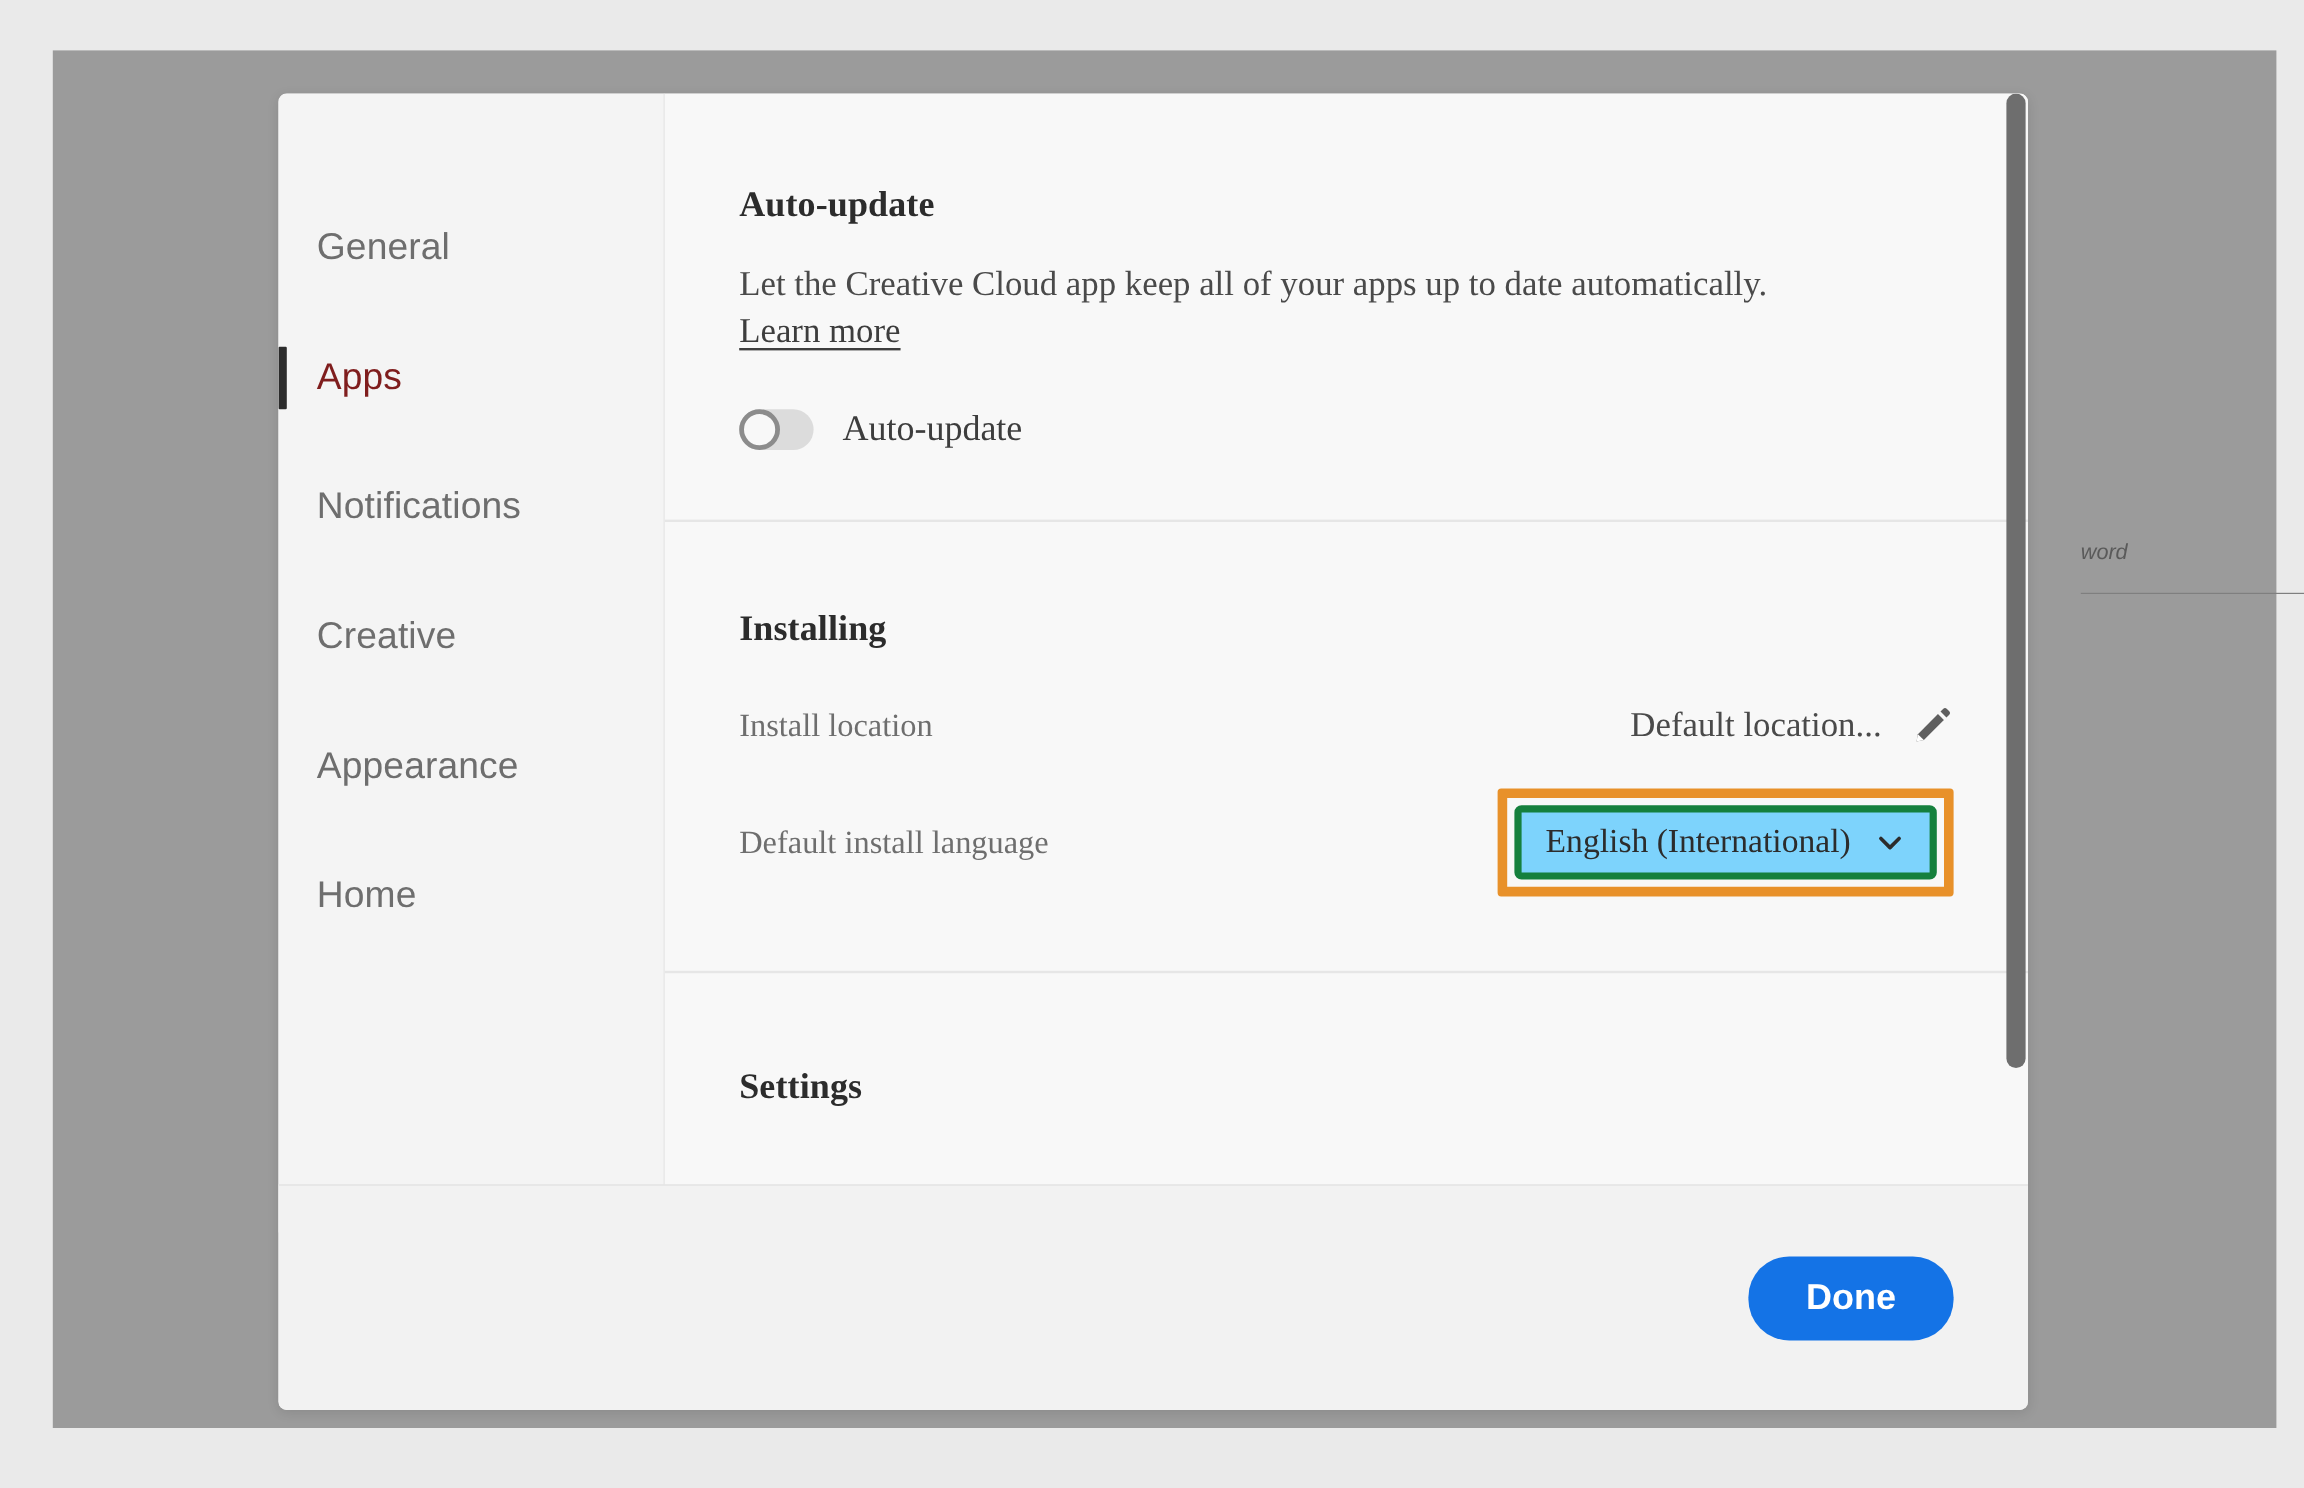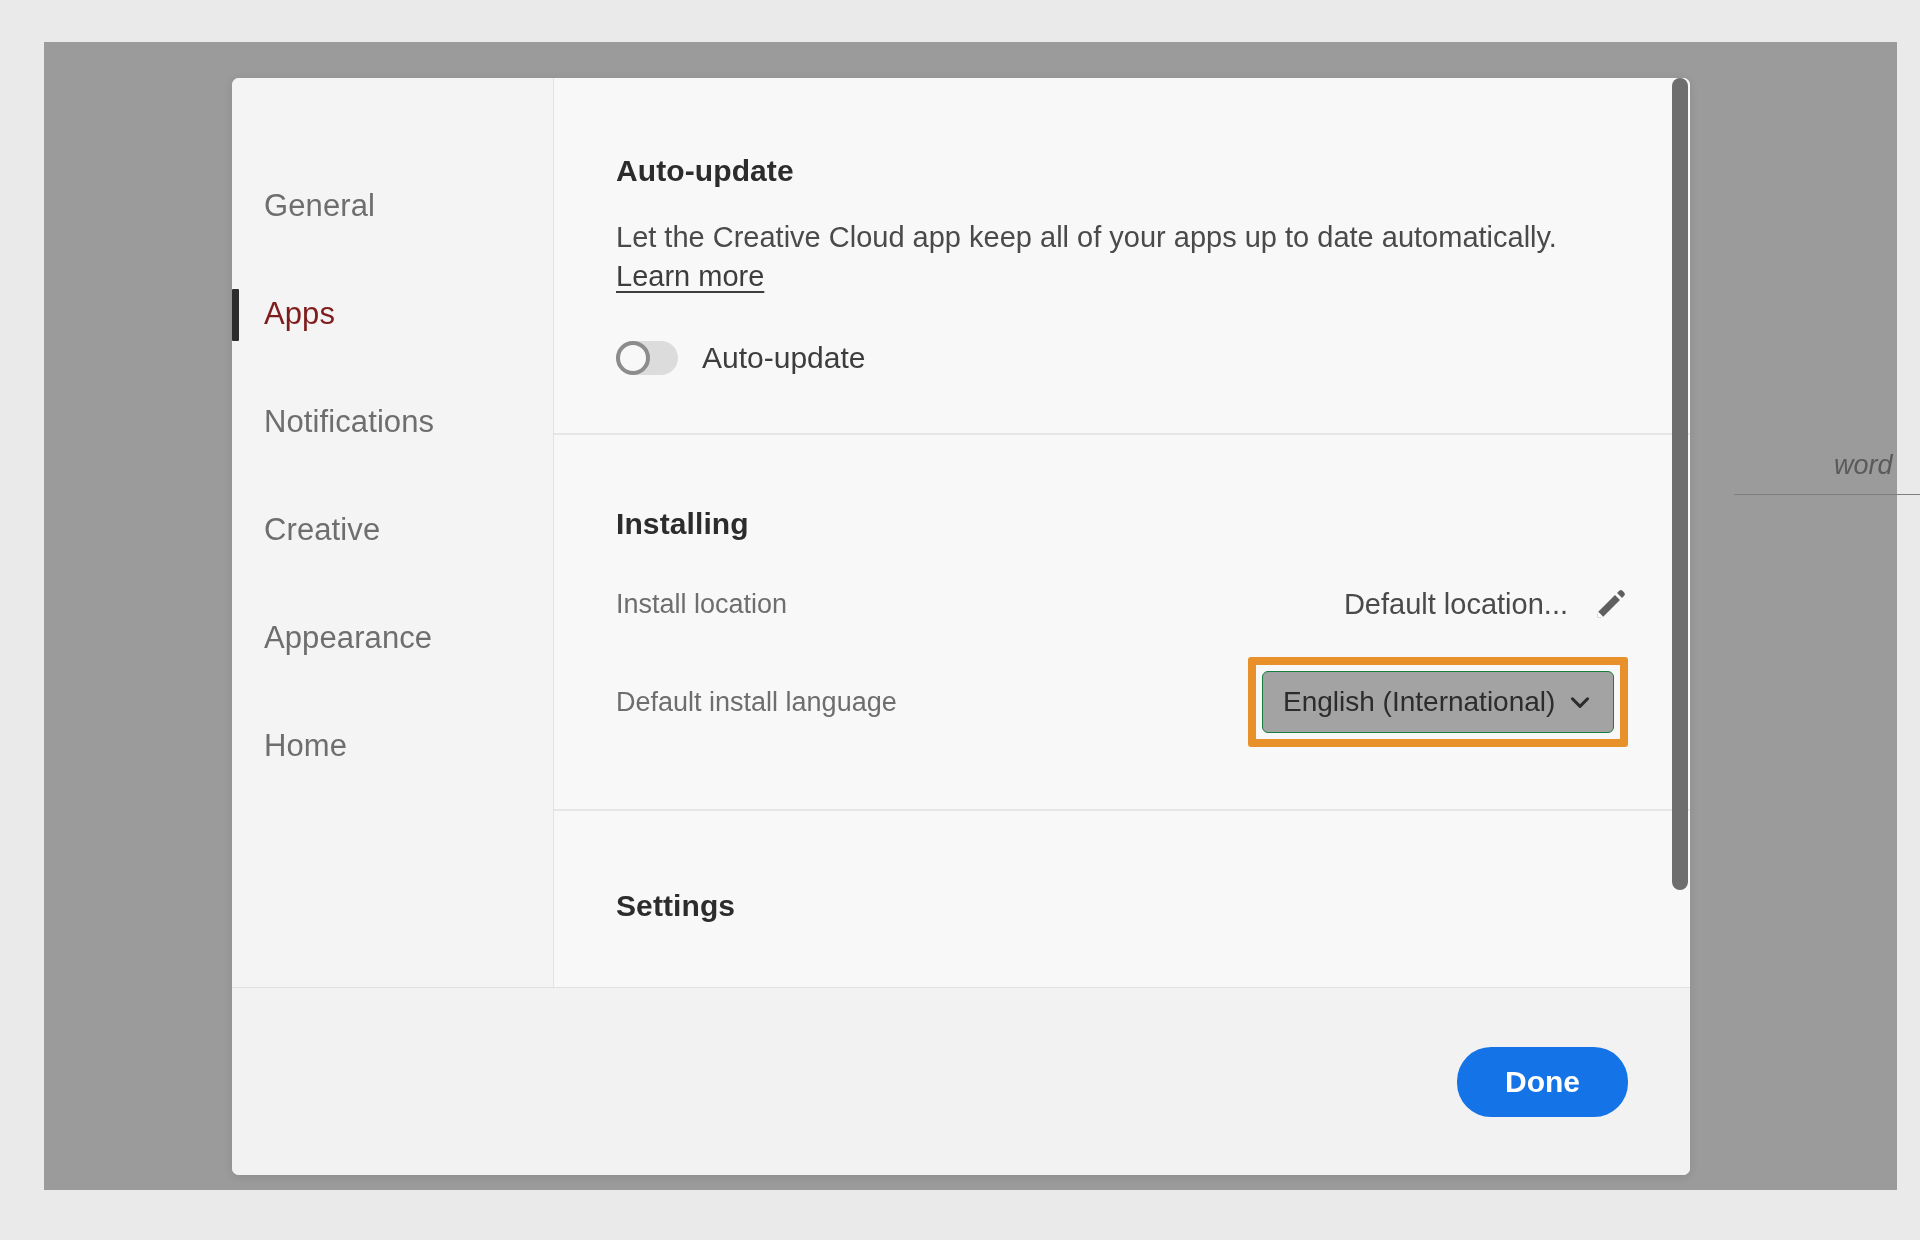--- a/index.html
+++ b/index.html
@@ -13,22 +13,22 @@
 
   
   .bg-overlay {
     position: absolute;
     left: 44px; top: 42px;
     width: 1853px; height: 1148px;
     background: #9b9b9b;
   }
   .bg-text {
     position: absolute;
-    left: 1790px; top: 408px;
-    font-size: 27px;
+    left: 1690px; top: 408px;
+    font-size: 18px;
     font-style: italic;
     color: #5a5a5a;
     white-space: nowrap;
   }
   .bg-rule {
     position: absolute;
     left: 1690px; top: 452px;
     width: 207px; height: 1px;
     background: #7f7f7f;
   }
@@ -84,20 +84,21 @@
     border-radius: 1px;
   }
 
   
   .content {
     position: relative;
     flex: 1 1 auto;
     height: 949px;
     background: #f8f8f8;
     overflow: hidden;
+    font-family: Liberation Serif, serif;
   }
   .section {
     position: relative;
     padding: 0 62px;
   }
   .section + .section { border-top: 2px solid #e6e6e6; }
 
   .sec-auto { padding-top: 76px; padding-bottom: 58px; }
   .sec-install { padding-top: 72px; padding-bottom: 62px; }
   .sec-settings { padding-top: 78px; padding-bottom: 60px; }
@@ -181,22 +182,22 @@
   
   .highlight-box {
     border: 8px solid #e8912a;
     padding: 6px;
     border-radius: 3px;
     display: inline-block;
   }
   .select {
     position: relative;
     width: 352px; height: 62px;
-    background: #a3a3a3;
-    border: 1px solid #15803d;
+    background: #7dd3fc;
+    border: 6px solid #15803d;
     border-radius: 6px;
     display: flex;
     align-items: center;
     padding: 0 20px;
     cursor: pointer;
   }
   .select-text {
     font-size: 28px;
     color: #2c2c2c;
     white-space: nowrap;

